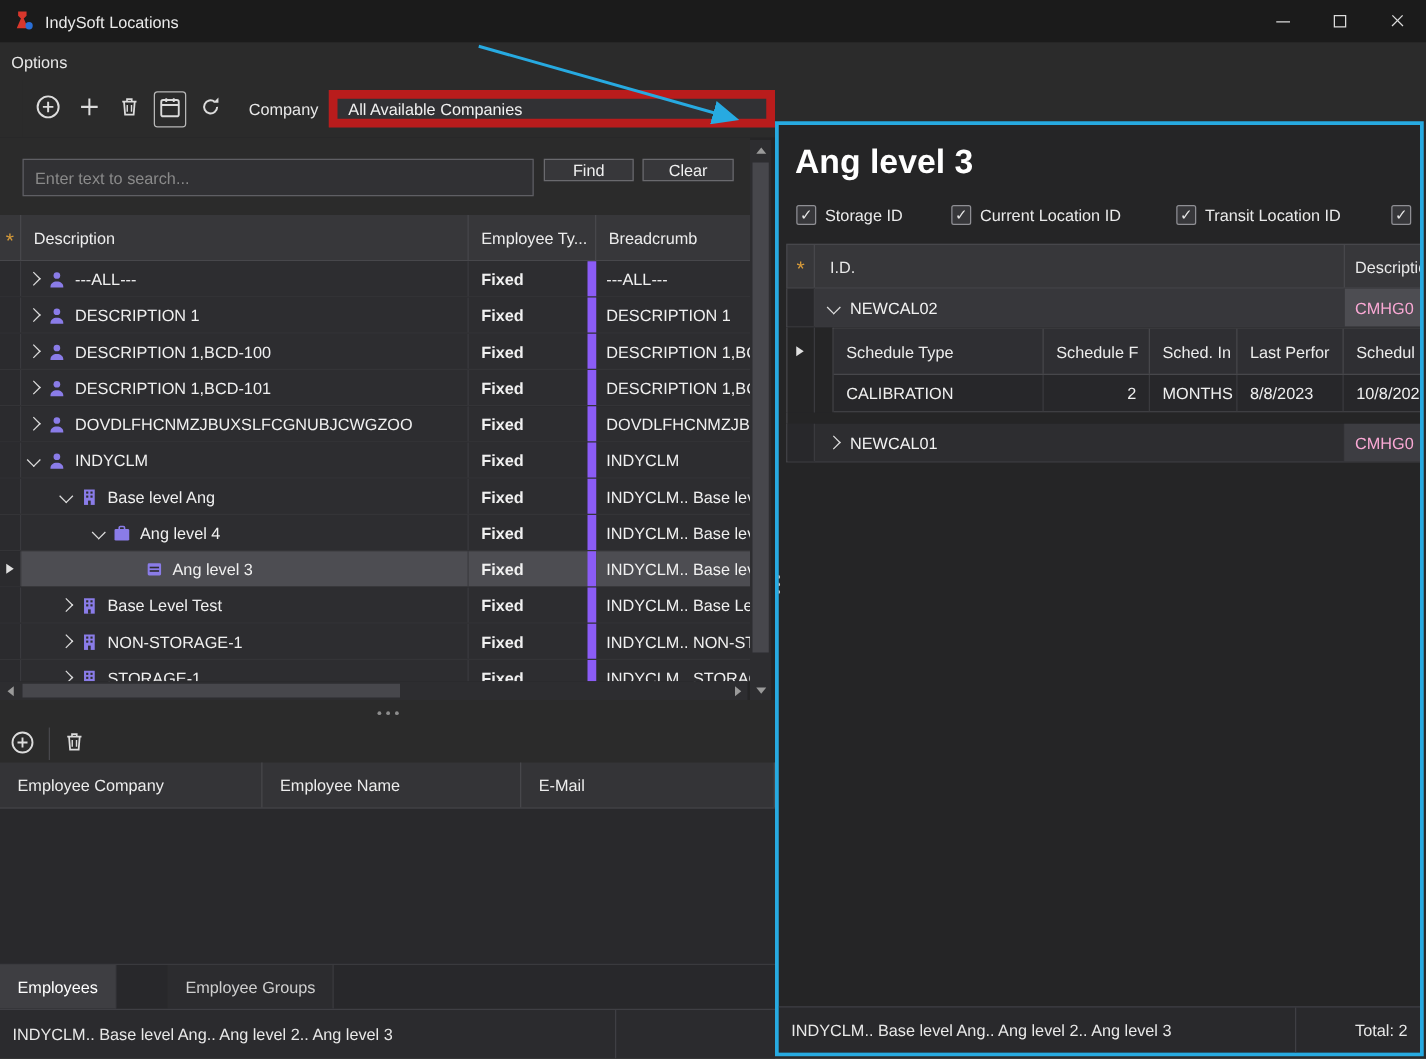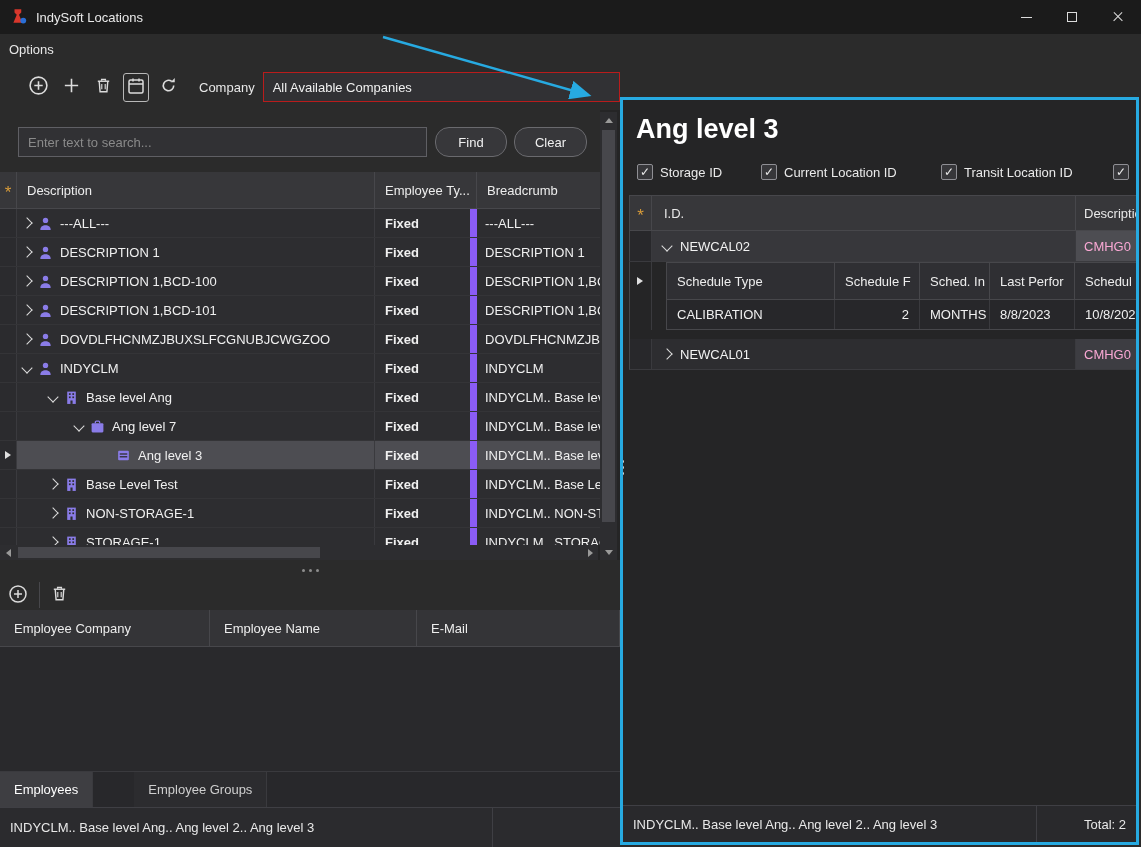--- a/index.html
+++ b/index.html
@@ -21,27 +21,27 @@
   .glyph-close i { position:absolute; left:0; top:5px; width:12px; height:1.4px; background:#dcdcdc; }
   .glyph-close i:first-child { transform:rotate(45deg); }
   .glyph-close i:last-child { transform:rotate(-45deg); }
   
   .menubar { position:absolute; left:0; top:34px; width:1141px; height:30px; background:#2b2b2b; display:flex; align-items:center; }
   .menu-item { padding:0 9px; color:#e8e8e8; }
   .toolbar { position:absolute; left:0; top:64px; width:1141px; height:46px; background:#2b2b2b; display:flex; align-items:center;margin-left:18px; }
   .tb-btn { background:transparent; border:1px solid transparent; padding:2px; margin-left:7px; display:flex; align-items:center; justify-content:center; border-radius:3px; }
   .tb-btn.focused { border-color:#b8b8b8; }
   .company-label { margin-left:18px; margin-right:8px; color:#e8e8e8; }
-  .combo { width:357px; height:30px; background:#313134; border:1px solid #b91c1c; display:flex; align-items:center; padding:0 9px; color:#f0f0f0; }
+  .combo { width:357px; height:30px; background:#313134; border:7px solid #b91c1c; display:flex; align-items:center; padding:0 9px; color:#f0f0f0; }
   
   .left-panel { position:absolute; left:0; top:110px; width:620px; height:450px; background:#252526; }
   .search-bar { position:absolute; left:0; top:0; width:600px; height:62px; background:#2b2b2b; }
   .search-input { position:absolute; left:18px; top:17px; width:409px; height:30px; background:#313134; border:1px solid #5f5f64; color:#e8e8e8; padding:0 9px; font-family:"Liberation Sans",sans-serif; font-size:13px; }
   .search-input::placeholder { color:#8a8a8a; }
-  .btn { position:absolute; top:17px; height:30px; background:#37373a; border:1px solid #6a6a6e; color:#f0f0f0; font-family:"Liberation Sans",sans-serif; font-size:13px; border-radius:14px; }
+  .btn { position:absolute; top:17px; height:18px; background:#37373a; border:1px solid #6a6a6e; color:#f0f0f0; font-family:"Liberation Sans",sans-serif; font-size:13px; border-radius:0; }
   .btn-find { left:435px; width:72px; }
   .btn-clear { left:514px; width:73px; }
   
   .tree-grid { position:absolute; left:0; top:62px; width:600px; height:373px; background:#252526; overflow:hidden; }
   .tree-header { display:flex; height:37px; background:#37373a; border-bottom:1px solid #47474b; }
   .tree-header .hc { display:flex; align-items:center; padding-left:10px; border-right:1px solid #47474b; color:#ededed; overflow:hidden; white-space:nowrap; }
   .hc.marker { width:17px; padding:0; justify-content:center; }
   .hc.desc { width:358px; }
   .hc.type { width:102px; }
   .hc.crumb { flex:1; border-right:none; }
@@ -325,21 +325,21 @@
           <div class="tree-row">
     <div class="cell marker"></div>
     <div class="cell cell-desc" style="padding-left: 56px;">
       <span class="chev down"></span>
       <span class="tree-icon">
                 <svg viewBox="0 0 14 14">
                   <path d="M5 4V2.9c0-.5.4-.9.9-.9h2.2c.5 0 .9.4.9.9V4" fill="none" stroke="#8a7ce8" stroke-width="1.2"></path>
                   <rect x="1.5" y="4" width="11" height="8.5" rx="1" fill="#8a7ce8"></rect>
                 </svg>
               </span>
-      <span class="desc-label">Ang level 7</span>
+      <span class="desc-label">Ang level 4</span>
     </div>
     <div class="cell cell-type">Fixed</div>
     <div class="cell cell-crumb">INDYCLM.. Base level Ang.. Ang level 2</div>
   </div>
           <div class="tree-row selected">
     <div class="cell marker">
               <span class="cur-arrow"></span>
             </div>
     <div class="cell cell-desc" style="padding-left: 82px;">
       <span class="chev hidden"></span>

